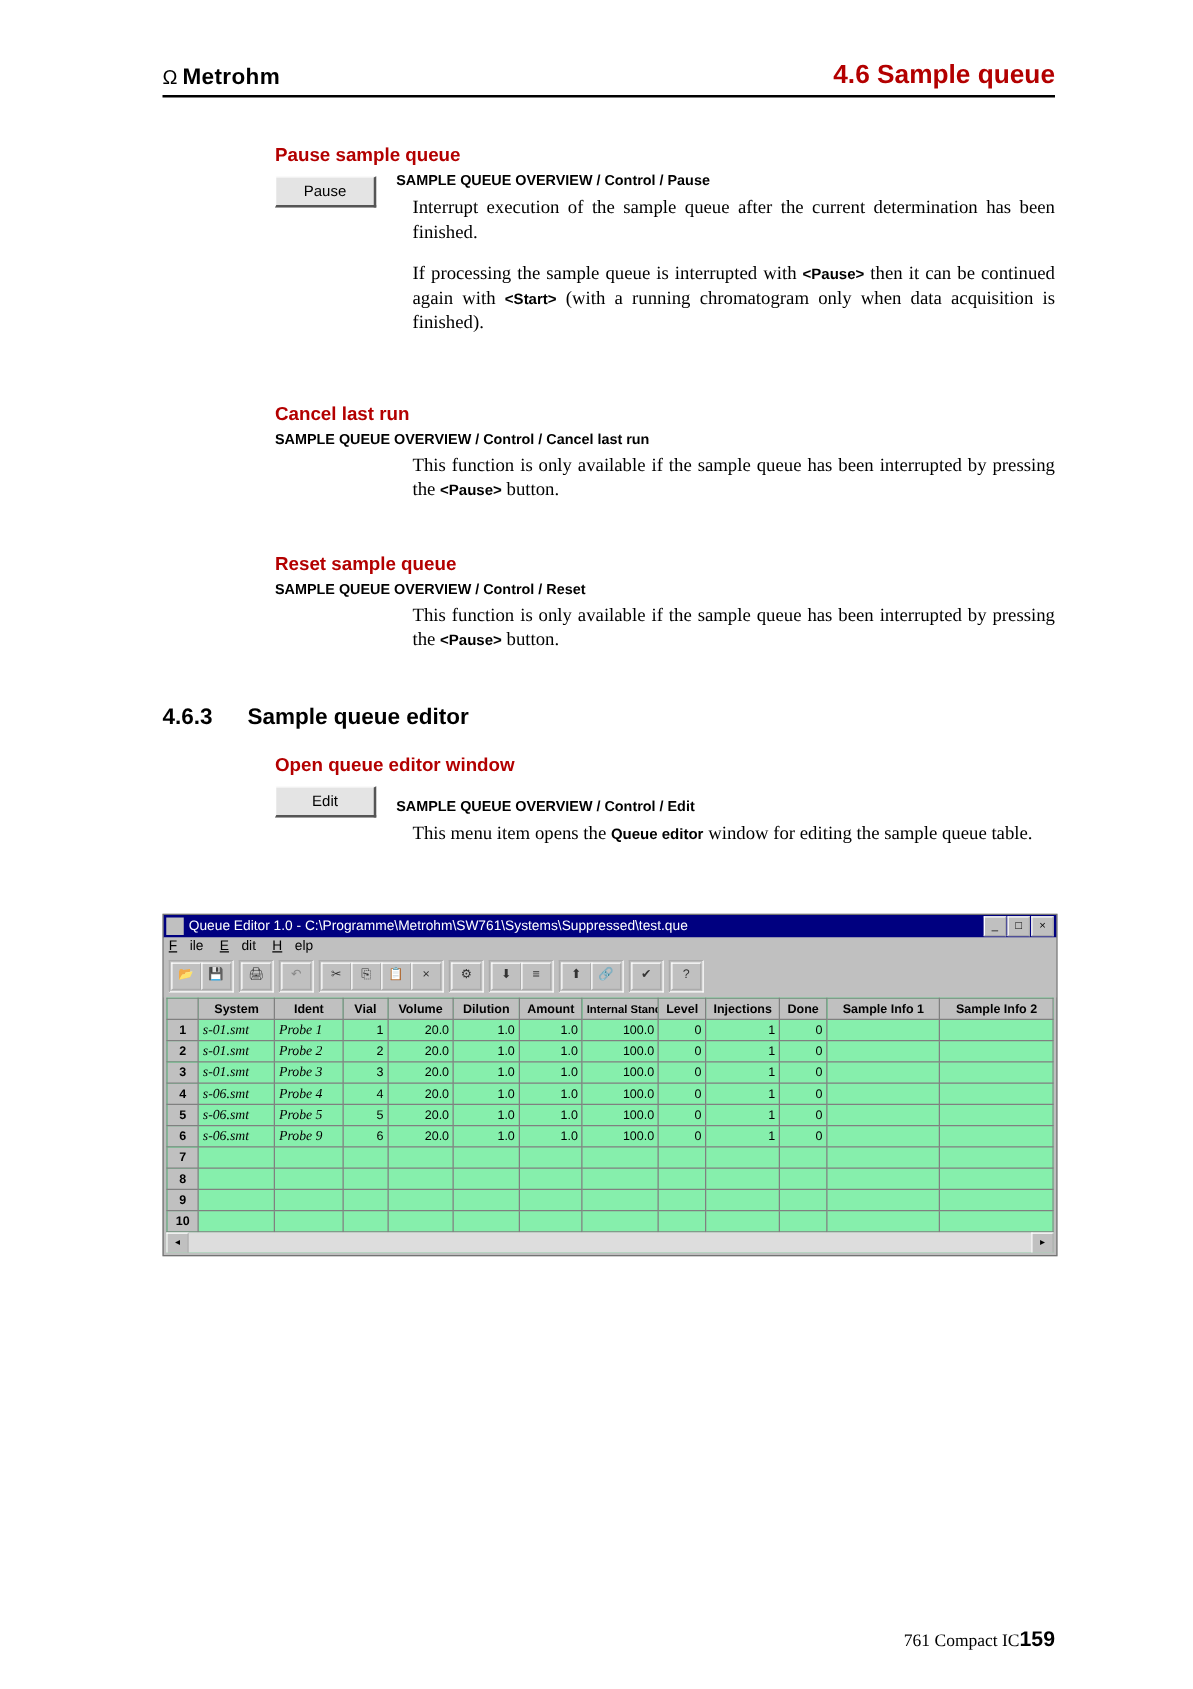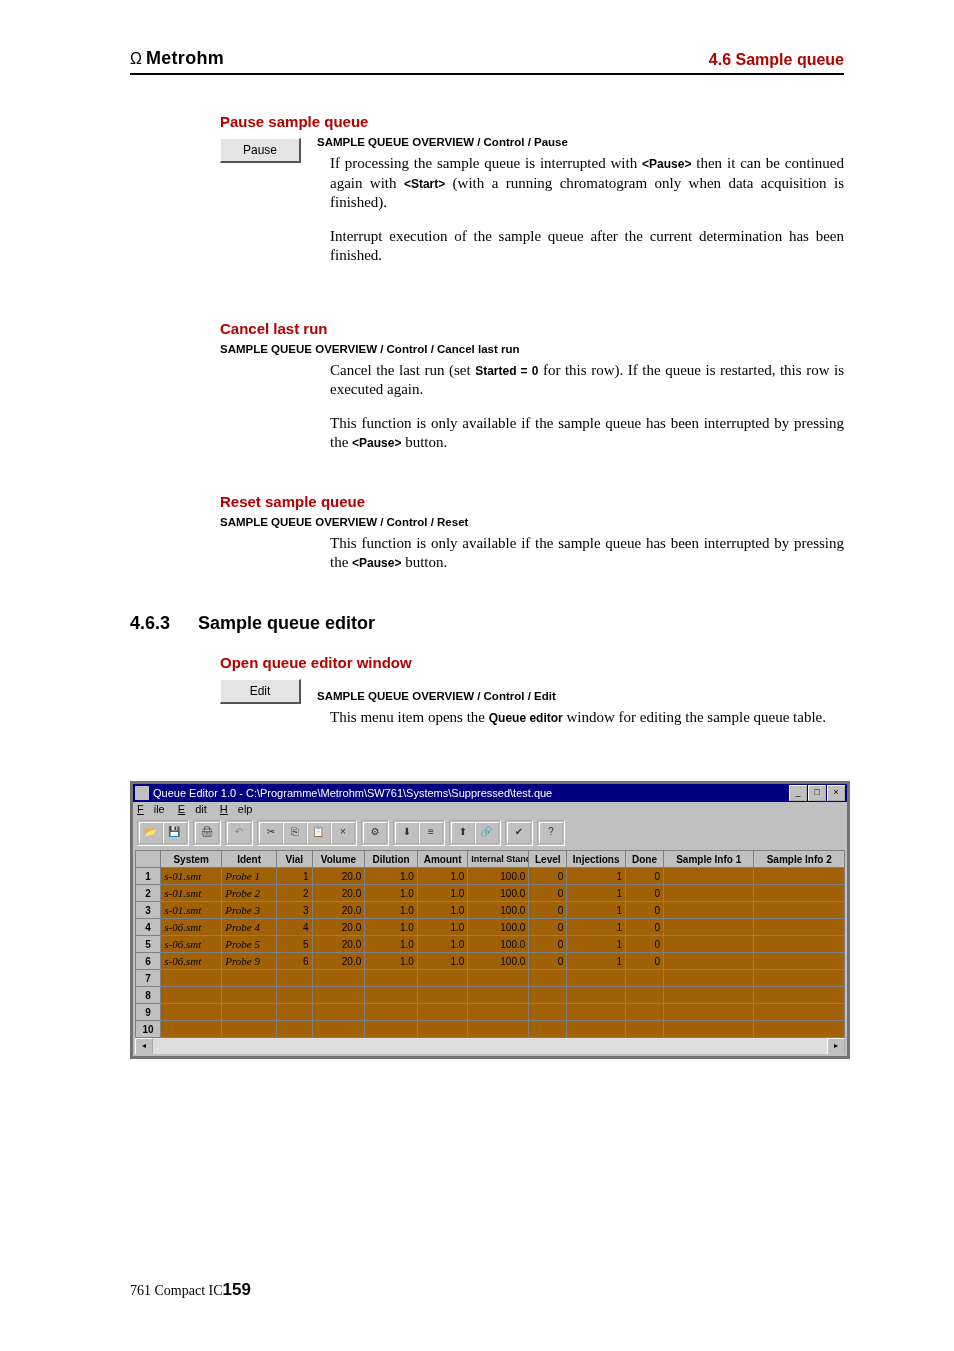--- a/index.html
+++ b/index.html
@@ -37,21 +37,21 @@
   }
   .brand-name {
     font-family: Arial, sans-serif;
     font-weight: 900;
     font-size: 18px;
     letter-spacing: 0.3px;
   }
   .section-ref {
     font-family: Arial, sans-serif;
     font-weight: 900;
-    font-size: 16px;
+    font-size: 21px;
     color: #b30000;
   }
   .content-col {
     margin-left: 90px;
   }
   .block-heading {
     font-family: Arial, sans-serif;
     font-weight: 900;
     font-size: 15px;
     color: #b30000;
@@ -116,21 +116,21 @@
   .major-title {
     font-family: Arial, sans-serif;
     font-weight: 900;
     font-size: 18px;
   }
 
   
   .window {
     margin-top: 10px;
     background: #bfbfbf;
-    border: 3px solid #737373;
+    border: 1px solid #737373;
     font-family: "MS Sans Serif", Arial, sans-serif;
     font-size: 11px;
     width: 714px;
     margin-left: 0;
   }
   .titlebar {
     background: #000080;
     color: #fff;
     display: flex;
     align-items: center;
@@ -196,21 +196,21 @@
     height: 20px;
     background: #c0c0c0;
     border: 1px outset #fff;
     font-size: 10px;
     line-height: 18px;
     text-align: center;
     color: #333;
   }
   .tb-btn.disabled { color: #888; }
   .table-wrap {
-    background: #a16207;
+    background: #86efac;
     margin: 0 2px 2px 2px;
     position: relative;
     overflow: hidden;
   }
   table.grid {
     border-collapse: collapse;
     width: 100%;
     font-size: 10px;
     table-layout: fixed;
   }
@@ -245,25 +245,25 @@
     height: 16px;
     background: #c0c0c0;
     border: 1px outset #fff;
     font-size: 8px;
     text-align: center;
     line-height: 14px;
   }
   .sb-track { flex: 1; background: #ddd; }
   .footer {
     position: absolute;
-    bottom: 51px;
+    bottom: 29px;
     left: 130px;
     right: 110px;
     display: flex;
-    justify-content: flex-start;
+    justify-content: flex-end;
     align-items: baseline;
   }
   .footer-left {
     font-family: "Times New Roman", Times, serif;
     font-size: 14px;
   }
   .footer-page {
     font-family: Arial, sans-serif;
     font-weight: 900;
     font-size: 17px;
@@ -281,32 +281,29 @@
     </div>
     <div class="section-ref">4.6  Sample queue</div>
   </div>
 
   <div class="content-col">
 
     <div class="section-block">
       <div class="block-heading">Pause sample queue</div>
       <span class="btn-img">Pause</span>
       <div class="breadcrumb" style="margin-top:6px;">SAMPLE QUEUE OVERVIEW / Control / Pause</div>
+      <p class="para">Interrupt execution of the sample queue after the current determination has been finished.</p>
       <p class="para">
         <span>If processing the sample queue is interrupted with </span><span class="bold-sans">&lt;Pause&gt;</span><span> then it can be continued again with </span><span class="bold-sans">&lt;Start&gt;</span><span> (with a running chromatogram only when data acquisition is finished).</span>
       </p>
-      <p class="para">Interrupt execution of the sample queue after the current determination has been finished.</p>
     </div>
 
     <div class="section-block">
       <div class="block-heading">Cancel last run</div>
       <div class="breadcrumb">SAMPLE QUEUE OVERVIEW / Control / Cancel last run</div>
-      <p class="para">
-        <span>Cancel the last run (set </span><span class="bold-sans">Started = 0</span><span> for this row). If the queue is restarted, this row is executed again.</span>
-      </p>
       <p class="para">
         <span>This function is only available if the sample queue has been interrupted by pressing the </span><span class="bold-sans">&lt;Pause&gt;</span><span> button.</span>
       </p>
     </div>
 
     <div class="section-block">
       <div class="block-heading">Reset sample queue</div>
       <div class="breadcrumb">SAMPLE QUEUE OVERVIEW / Control / Reset</div>
       <p class="para">
         <span>This function is only available if the sample queue has been interrupted by pressing the </span><span class="bold-sans">&lt;Pause&gt;</span><span> button.</span>

